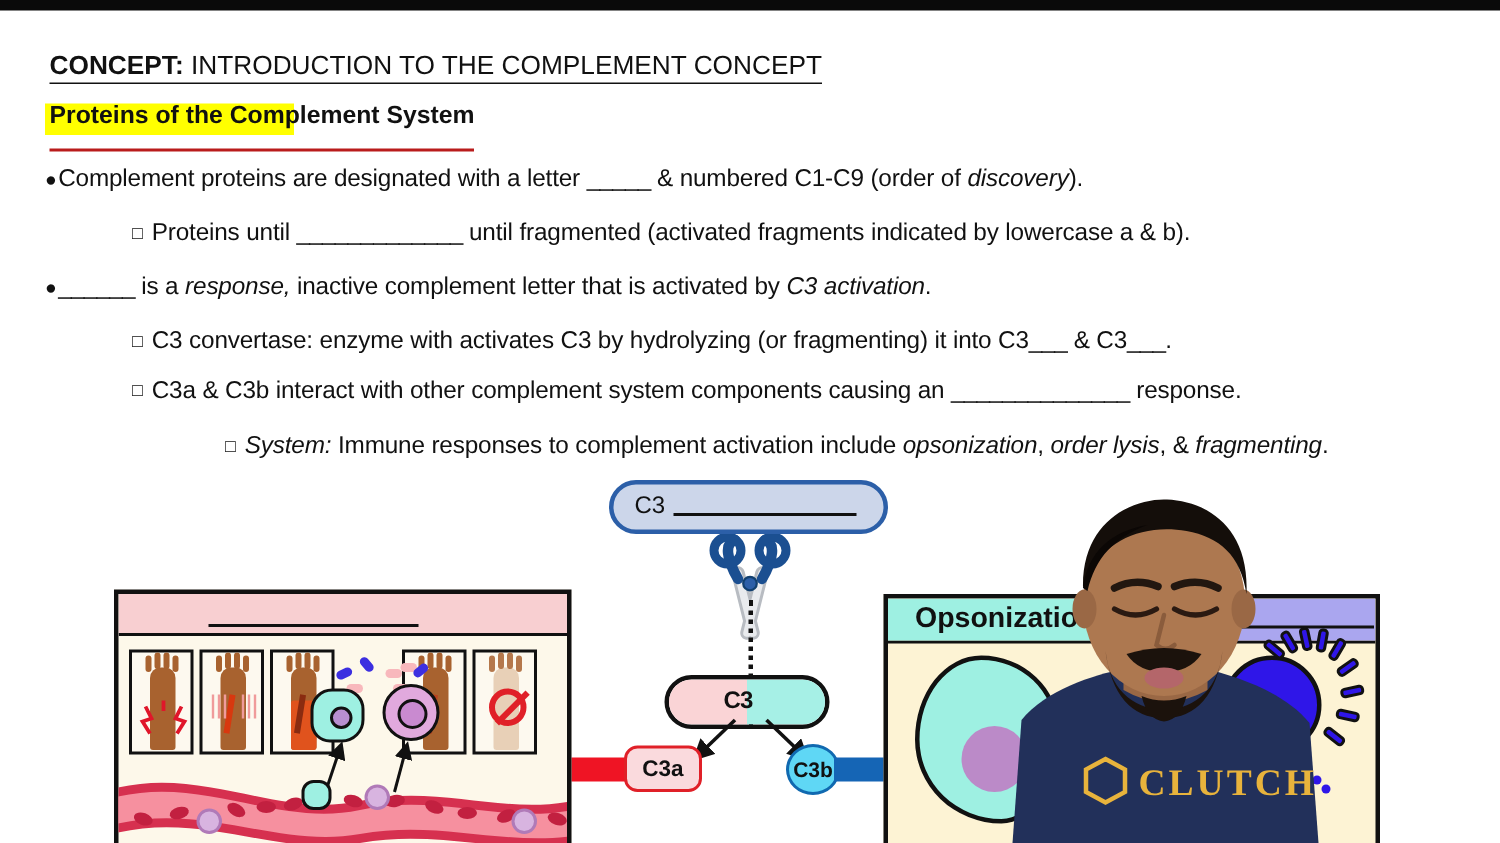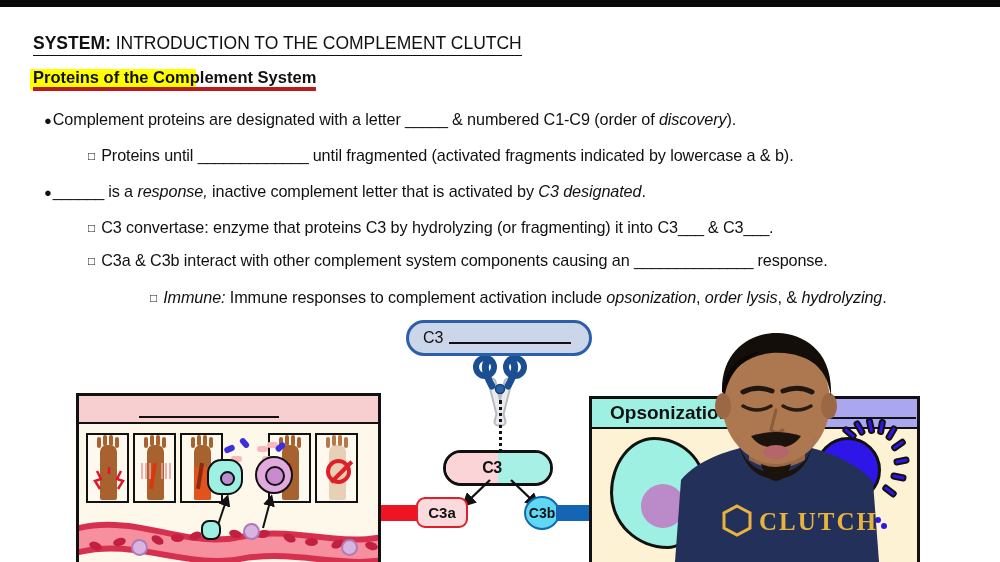--- a/index.html
+++ b/index.html
@@ -37,32 +37,32 @@
     white-space: nowrap;
   }
   .subhead-hl {
     position: absolute; left: -3px; top: 1px;
     width: 166px; height: 21px;
     background: #ffff00; z-index: 0;
   }
   .subhead {
     position: relative; z-index: 1;
     font-size: 16.5px; font-weight: bold; color: #111;
-    border-bottom: 4px solid #b91c1c;
-    padding-bottom: 0px;
+    border-bottom: 2px solid #b91c1c;
+    padding-bottom: 12px;
     display: inline-block;
   }
 
   .bullet {
     position: absolute;
     font-size: 16.2px; color: #111;
     white-space: nowrap;
     letter-spacing: -0.1px;
   }
-  .l1 { left: 44px; }
+  .l1 { left: 30px; }
   .l2 { left: 88px; }
   .l3 { left: 150px; }
 
   .b1 { top: 103px; }
   .b2 { top: 139px; }
   .b3 { top: 175px; }
   .b4 { top: 211px; }
   .b5 { top: 244px; }
   .b6 { top: 281px; }
 
@@ -319,39 +319,39 @@
 </head>
 <body>
 
 <div id="screen">
 
   <div class="topbar"></div>
 
   <div class="slide-text">
 
     <div class="concept-line">
-      <b>SYSTEM:</b><span> INTRODUCTION TO THE COMPLEMENT CLUTCH</span>
+      <b>CONCEPT:</b><span> INTRODUCTION TO THE COMPLEMENT CONCEPT</span>
     </div>
 
     <div class="subhead-wrap">
       <div class="subhead-hl"></div>
       <span class="subhead">Proteins of the Complement System</span>
     </div>
 
     <div class="bullet l1 b1 dot"><span>Complement proteins are designated with a letter </span><span class="blank">_____</span><span> &amp; numbered C1-C9 (order of </span><i class="it">discovery</i><span>).</span></div>
 
     <div class="bullet l2 b2 sq"><span>Proteins until </span><span class="blank">_____________</span><span> until fragmented (activated fragments indicated by lowercase a &amp; b).</span></div>
 
-    <div class="bullet l1 b3 dot"><span class="blank">______</span><span> is a </span><i class="it">response,</i><span> inactive complement letter that is activated by </span><i class="it">C3 designated</i><span>.</span></div>
-
-    <div class="bullet l2 b4 sq"><b class="bd">C3 convertase:</b><span> enzyme that proteins C3 by hydrolyzing (or fragmenting) it into C3</span><span class="blank">___</span><span> &amp; C3</span><span class="blank">___</span><span>.</span></div>
+    <div class="bullet l1 b3 dot"><span class="blank">______</span><span> is a </span><i class="it">response,</i><span> inactive complement letter that is activated by </span><i class="it">C3 activation</i><span>.</span></div>
+
+    <div class="bullet l2 b4 sq"><b class="bd">C3 convertase:</b><span> enzyme with activates C3 by hydrolyzing (or fragmenting) it into C3</span><span class="blank">___</span><span> &amp; C3</span><span class="blank">___</span><span>.</span></div>
 
     <div class="bullet l2 b5 sq"><span>C3a &amp; C3b interact with other complement system components causing an </span><span class="blank">______________</span><span> response.</span></div>
 
-    <div class="bullet l3 b6 sq"><i class="it">Immune:</i><span> Immune responses to complement activation include </span><i class="it">opsonization</i><span>, </span><i class="it">order lysis</i><span>, &amp; </span><i class="it">hydrolyzing</i><span>.</span></div>
+    <div class="bullet l3 b6 sq"><i class="it">System:</i><span> Immune responses to complement activation include </span><i class="it">opsonization</i><span>, </span><i class="it">order lysis</i><span>, &amp; </span><i class="it">fragmenting</i><span>.</span></div>
   </div>
 
   <div class="c3-bar">
     <span class="c3-bar-label">C3</span>
     <span class="c3-bar-blank"></span>
   </div>
 
   <svg class="scissors" viewBox="0 0 56 104">
     <path d="M20 26 L30 66 M36 26 L26 66" stroke="#b8bcc2" stroke-width="9" stroke-linecap="round" fill="none"></path>
     <path d="M20 26 L30 66 M36 26 L26 66" stroke="#e9ebee" stroke-width="5" stroke-linecap="round" fill="none"></path>

